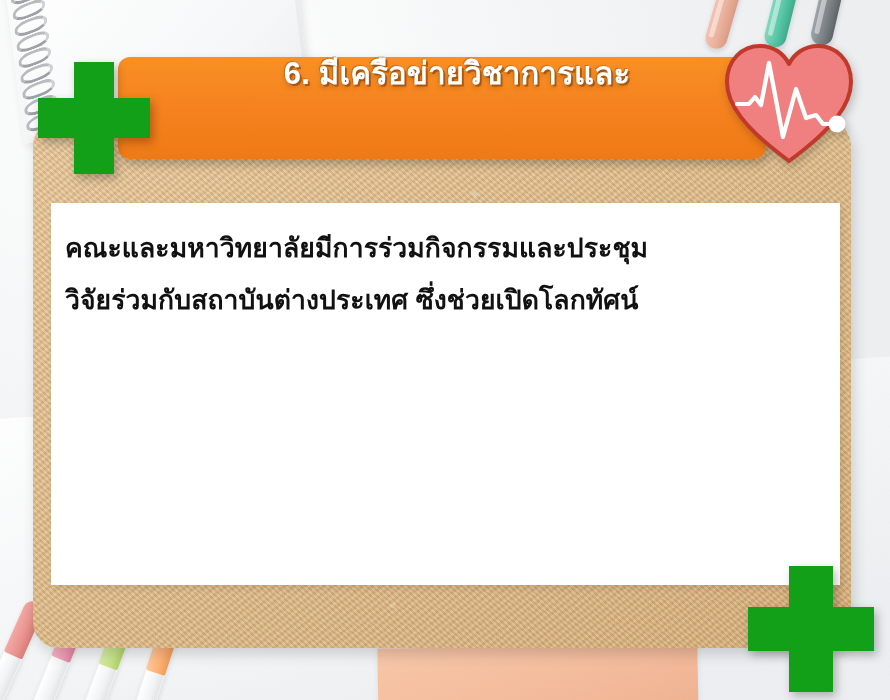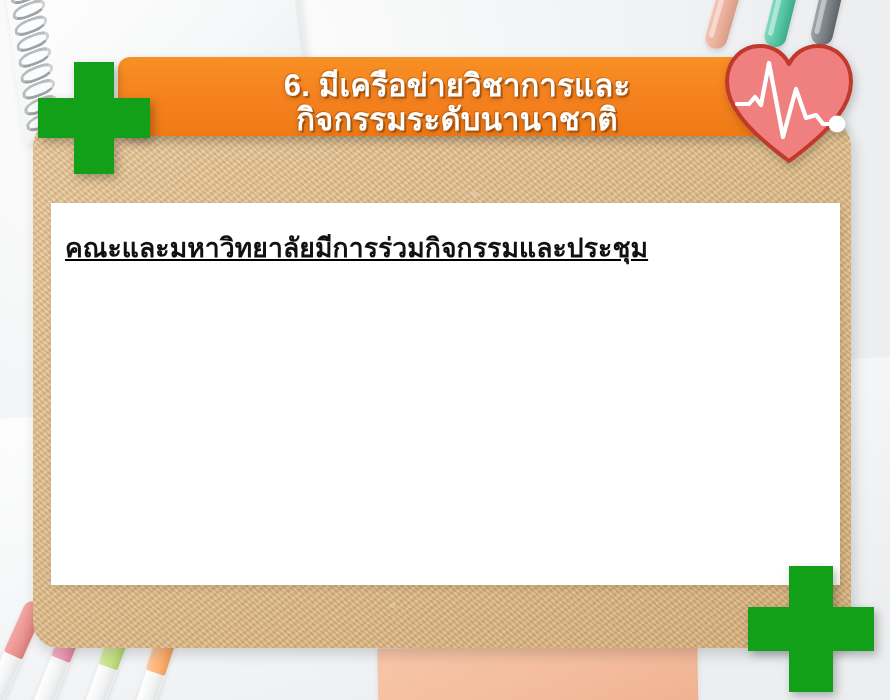--- a/index.html
+++ b/index.html
@@ -156,26 +156,26 @@
       repeating-linear-gradient(42deg, rgba(168,124,72,0.16) 0 2px, rgba(255,240,214,0.14) 2px 4px),
       repeating-linear-gradient(-38deg, rgba(146,104,58,0.12) 0 3px, rgba(255,246,226,0.10) 3px 6px),
       linear-gradient(150deg, #e6c89c 0%, #ddbc8c 45%, #d2ac78 100%);
     box-shadow: 3px 6px 14px rgba(0,0,0,0.16);
   }
 
   
   .banner {
     position: absolute;
     left: 118px; top: 57px;
-    width: 648px; height: 79px;
+    width: 648px; height: 102px;
     background: linear-gradient(180deg,#f89024 0%,#f5821f 50%,#ef7a15 100%);
     border-radius: 12px;
     box-shadow: 3px 5px 10px rgba(0,0,0,0.26);
     display: flex;
-    align-items: flex-end;
+    align-items: flex-start;
     justify-content: center;
   }
   .banner-title {
     color: #ffffff;
     font-size: 31px;
     font-weight: 700;
     line-height: 1.08;
     text-align: center;
     letter-spacing: 0.2px;
     padding-left: 30px;
@@ -212,21 +212,20 @@
   .cross.c2 .v { left: 41px; top: 0;   width: 44px; height: 126px; }
   .cross.c2 .h { left: 0;   top: 41px; width: 126px; height: 44px; }
 
   
   .card {
     position: absolute;
     left: 51px; top: 203px;
     width: 789px; height: 382px;
     background: #ffffff;
     box-shadow: 2px 3px 7px rgba(0,0,0,0.10);
-    text-decoration: underline;
   }
   .card-body {
     padding: 20px 22px 0 14px;
   }
   .body-text {
     color: #111111;
     font-size: 26.5px;
     font-weight: 700;
     line-height: 1.95;
     letter-spacing: 0.1px;
@@ -278,27 +277,27 @@
       <div class="cap"></div>
     </div>
 
   <div class="sticky"></div>
 
   <div class="cork"></div>
 
   <div class="card">
     <div class="card-body">
       <div class="body-text">คณะและมหาวิทยาลัยมีการร่วมกิจกรรมและประชุม</div>
+      <div class="body-text">วิจัยร่วมกับสถาบันต่างประเทศ ซึ่งช่วยเปิดโลกทัศน์</div>
     </div>
   </div>
 
   <div class="banner">
     <div class="banner-title">
       <span class="l1">6. มีเครือข่ายวิชาการและ</span>
-      <span class="l2">กิจกรรมระดับนานาชาติ</span>
     </div>
   </div>
 
   <div class="heart-badge">
     <svg viewBox="0 0 130 122" width="130" height="122" xmlns="http://www.w3.org/2000/svg">
       <path d="M65 119 C 20 86, 3 62, 3 40 C 3 17, 19 4, 36 4 C 50 4, 60 12, 65 22 C 70 12, 80 4, 94 4 C 111 4, 127 17, 127 40 C 127 62, 110 86, 65 119 Z" fill="#F08080" stroke="#C0392B" stroke-width="4" stroke-linejoin="round"></path>
       <polyline points="13,62 25,62 31,55 37,63 45,21 59,95 72,47 82,76 92,73 99,82 108,82" fill="none" stroke="#FFFFFF" stroke-width="4.2" stroke-linejoin="round" stroke-linecap="round"></polyline>
       <circle cx="113" cy="82" r="8.5" fill="#FFFFFF"></circle>
     </svg>
   </div>

